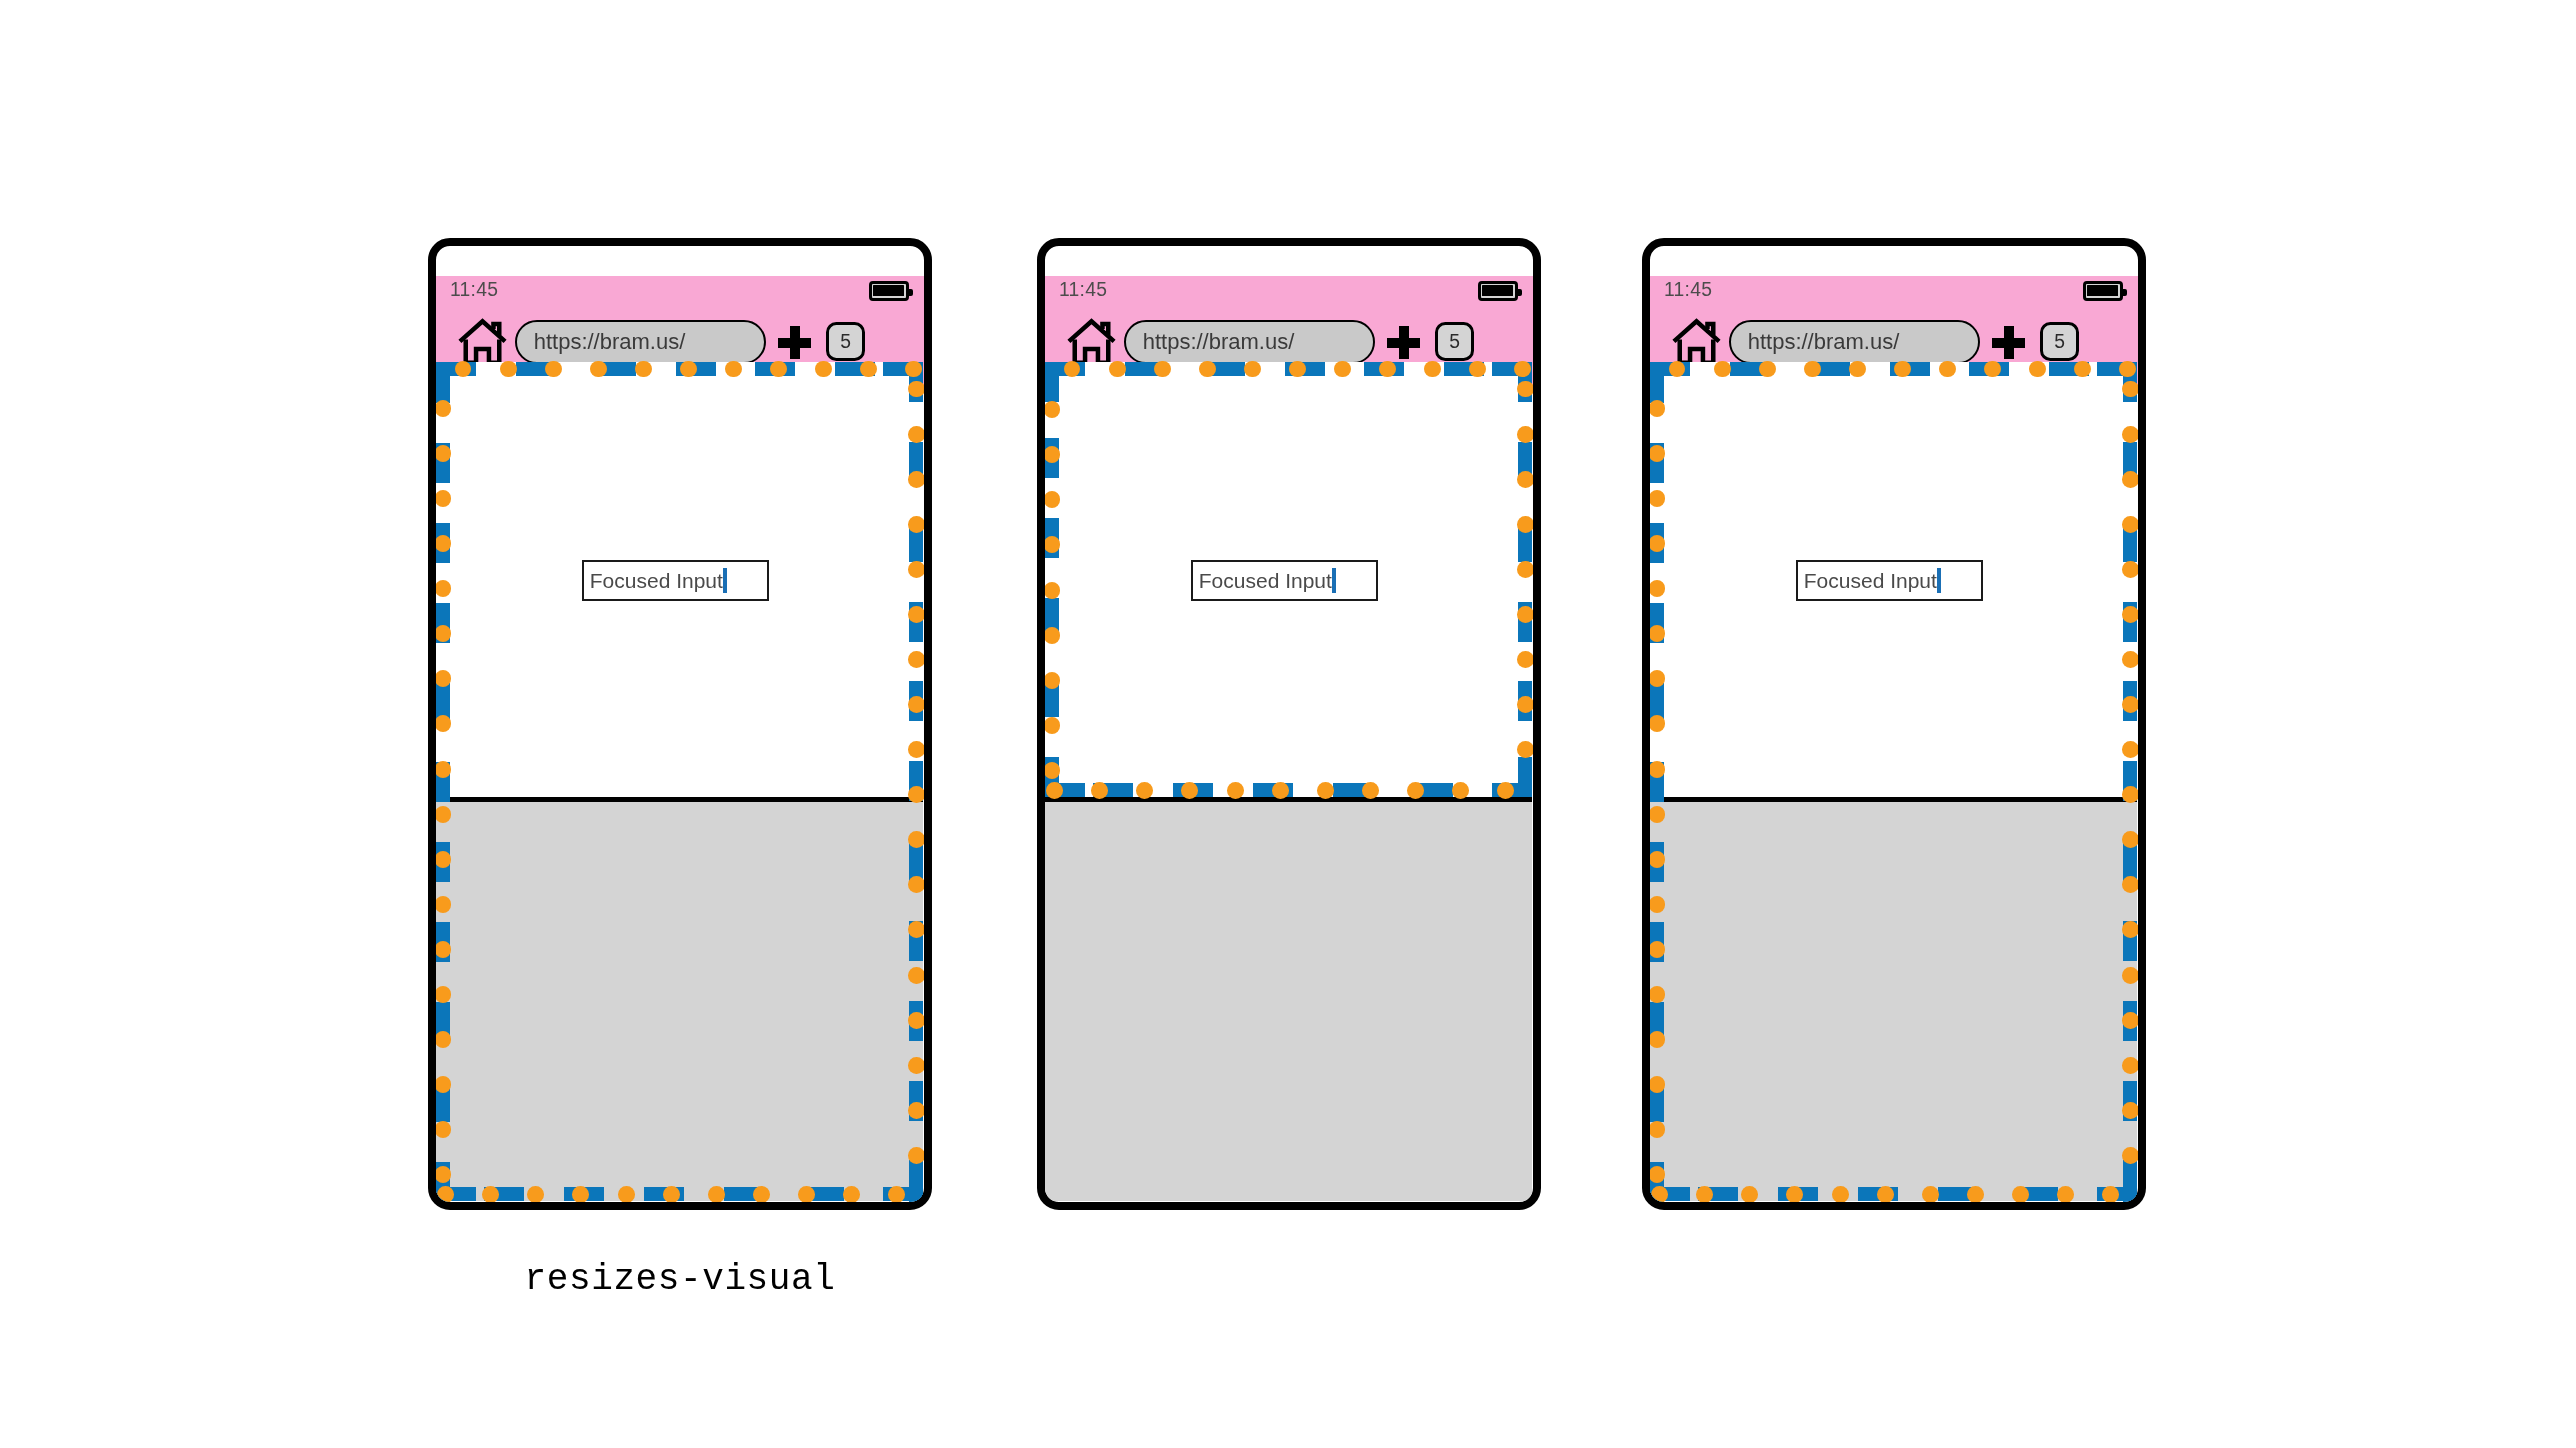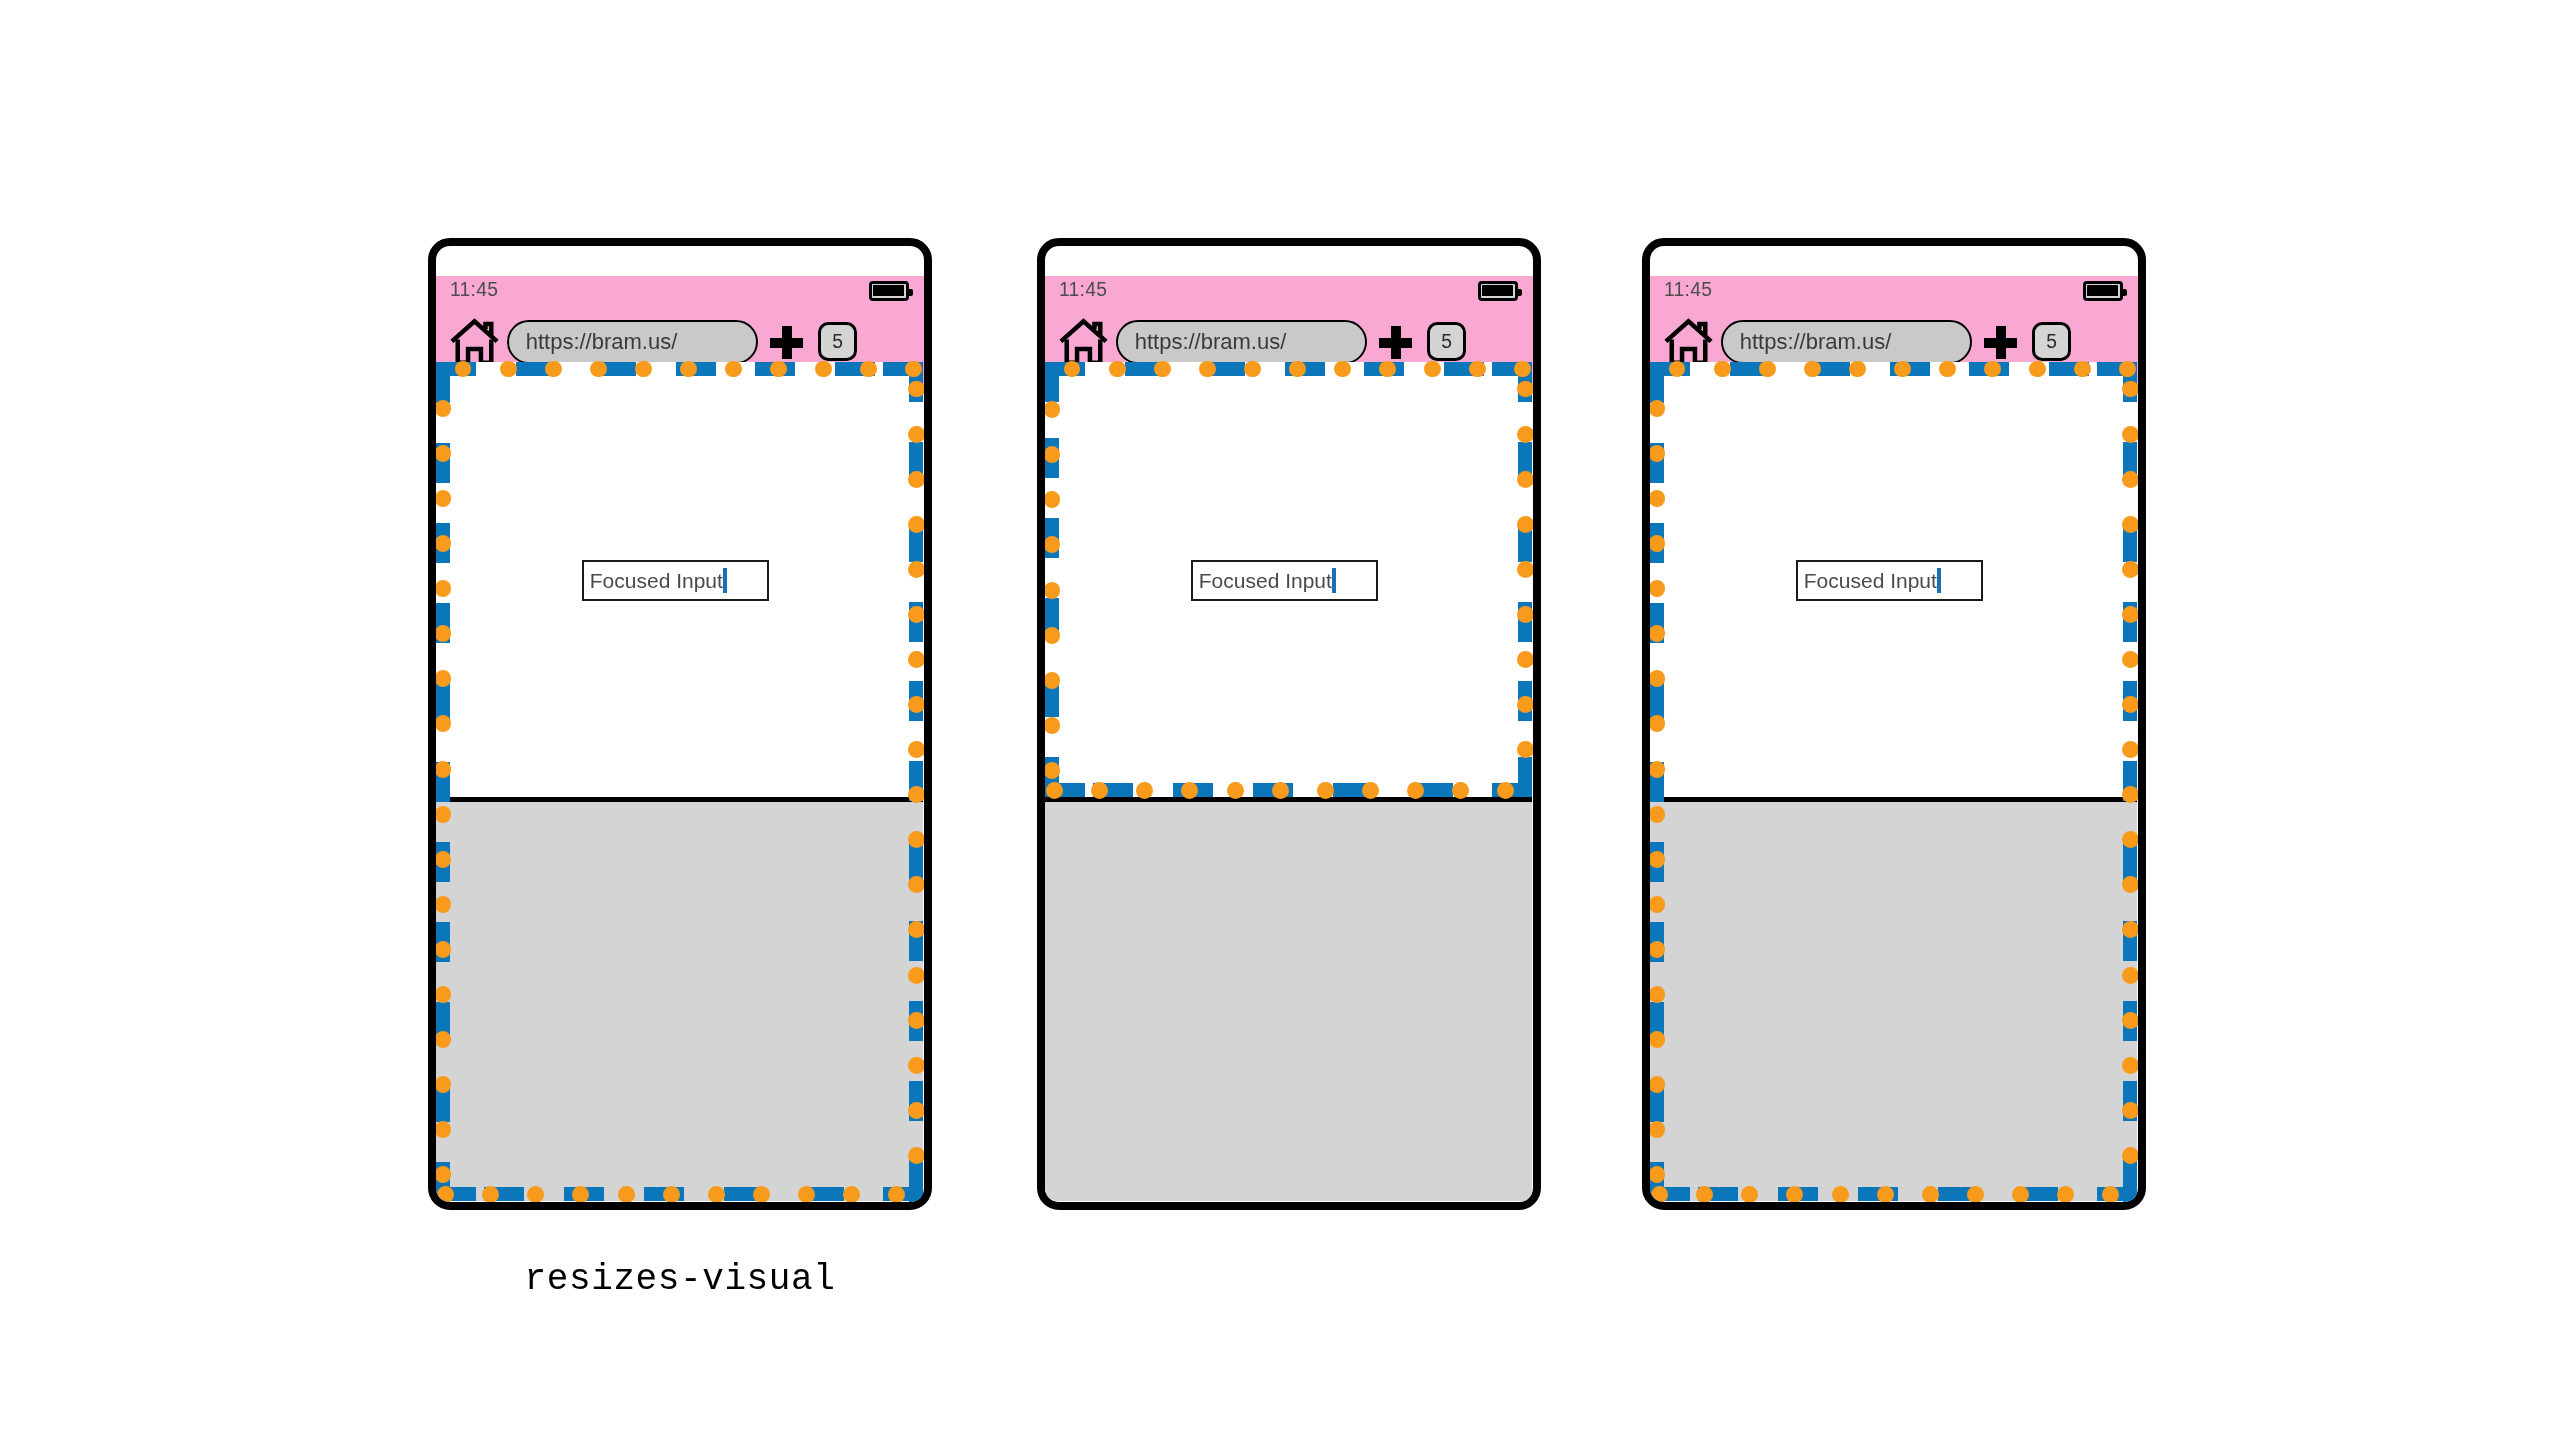--- a/index.html
+++ b/index.html
@@ -19,21 +19,21 @@
   .chrome{position:absolute;left:0;top:0;width:100%;height:116px;background:#f9a8d4;
           border-bottom:5.8px solid #000;box-sizing:border-box;margin-top:30px;}
   .statusbar{position:absolute;left:0;top:0;width:100%;height:28px;}
   .clock{position:absolute;left:14px;top:3.2px;font-size:19.3px;color:#4c4c4c;
          font-family:"Liberation Sans",sans-serif;letter-spacing:0.3px;}
   .battery{position:absolute;right:15.5px;top:4.5px;width:40px;height:20.6px;
            border:3.2px solid #000;border-radius:3.9px;box-sizing:border-box;background:#d4d4d4;}
   .battery::before{content:"";position:absolute;left:1.9px;top:1.9px;right:1.9px;bottom:1.9px;background:#000;border-radius:0.6px;}
   .battery::after{content:"";position:absolute;right:-7px;top:5.2px;width:4.5px;height:7px;background:#000;border-radius:0 1.9px 1.9px 0;}
 
-  .toolbar{position:absolute;left:0;top:28px;width:100%;height:82px;}
+  .toolbar{position:absolute;left:8px;top:28px;width:100%;height:82px;}
   .home-icon{position:absolute;left:14px;top:14px;width:49px;height:48px;}
   .urlbar{position:absolute;left:71px;top:15.5px;width:251px;height:44px;
           background:#c9c9c9;border:2.6px solid #000;border-radius:22px;box-sizing:border-box;}
   .urltext{position:absolute;left:16.7px;top:7.7px;font-size:22px;color:#3a3a3a;
            font-family:"Liberation Sans",sans-serif;white-space:nowrap;}
   .plus-icon{position:absolute;left:334px;top:22px;width:33px;height:33px;}
   .plus-icon::before{content:"";position:absolute;left:0;top:11.6px;width:33px;height:10.3px;background:#000;}
   .plus-icon::after{content:"";position:absolute;left:11.6px;top:0;width:10.3px;height:33px;background:#000;}
   .tabcount{position:absolute;left:382px;top:18px;width:39px;height:39px;
             border:3.9px solid #000;border-radius:10.3px;box-sizing:border-box;background:#d4d4d4;

